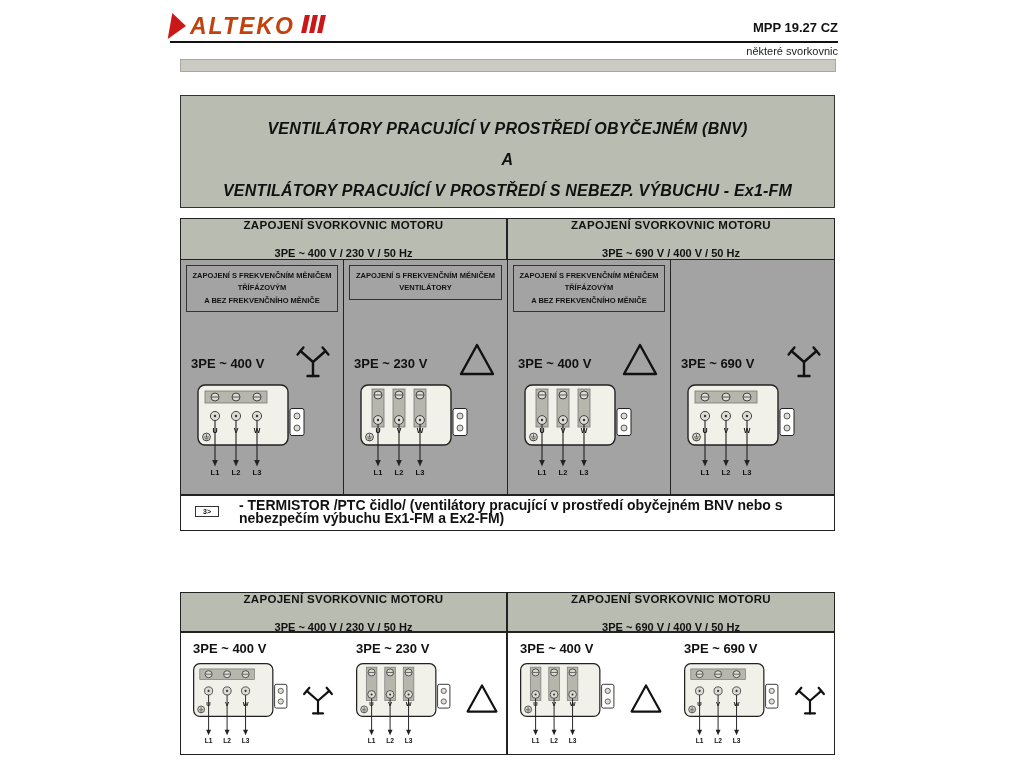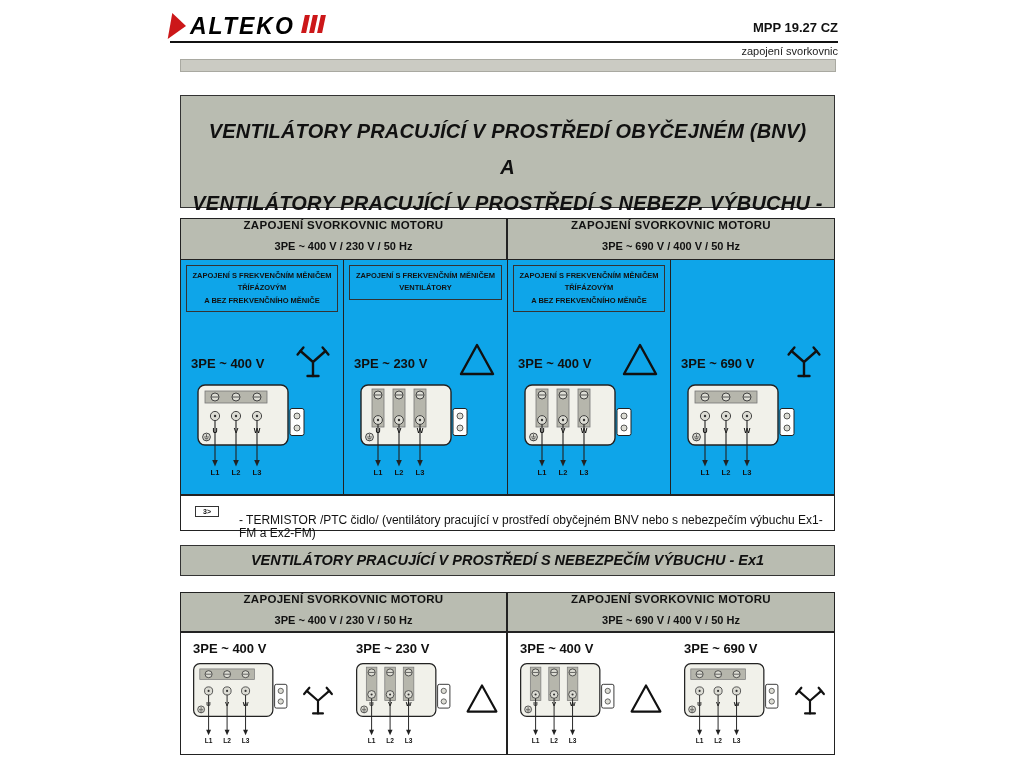--- a/index.html
+++ b/index.html
@@ -3,43 +3,43 @@
 <meta charset="utf-8">
 <style>
   * { margin:0; padding:0; box-sizing:border-box; }
   html,body { width:1024px; height:768px; background:#fff; }
   body { font-family:"Liberation Sans", sans-serif; color:#111; }
   .page { position:relative; width:1024px; height:768px; background:#fff; overflow:hidden; }
 
   
   .logo { position:absolute; left:170px; top:12px; height:28px; display:flex; align-items:center; }
   .logo-tri { width:0; height:0; border-left:16px solid var(--red,#cc1719); border-top:13px solid transparent; border-bottom:13px solid transparent; transform:skewX(-10deg); }
-  .logo-text { font-size:23px; font-weight:800; font-style:italic; letter-spacing:2px; margin:0 5px 0 4px; color:#000000; }
+  .logo-text { font-size:23px; font-weight:800; font-style:italic; letter-spacing:2px; margin:0 5px 0 4px; color:#c2410c; }
   .logo-bars i { display:inline-block; width:5px; height:18px; background:var(--red,#cc1719); margin-left:3px; transform:skewX(-12deg); }
   .doccode { position:absolute; right:186px; top:20px; font-size:13px; font-weight:700; }
   .ruleline { position:absolute; left:170px; top:41px; width:668px; border-top:2px solid #111; }
   .subt { position:absolute; right:186px; top:45px; font-size:11px; color:#222; }
   .graybar { position:absolute; left:180px; top:59px; width:656px; height:13px; background:#cbcbc3; border:1px solid #a9a9a1; }
 
   
   .titlebox { position:absolute; left:180px; top:95px; width:655px; height:113px; background:var(--gray,#b9bcb1); border:1px solid #333; text-align:center; padding-top:24px; }
-  .tl { font-size:20px; font-weight:700; font-style:italic; margin-bottom:13px; letter-spacing:.2px; }
+  .tl { font-size:16px; font-weight:700; font-style:italic; margin-bottom:13px; letter-spacing:.2px; }
   .titlebar2 { position:absolute; left:180px; top:545px; width:655px; height:31px; background:var(--gray,#b9bcb1); border:1px solid #333; text-align:center; line-height:29px; font-size:14.5px; font-weight:700; font-style:italic; }
 
   
   .hdrcell { position:absolute; height:42px; background:var(--gray,#b9bcb1); border:1px solid #222; text-align:center; }
   .hleft { left:180px; width:327px; }
   .hright { left:507px; width:328px; }
   .s1h { top:218px; }
   .s2h { top:592px; height:40px; }
   .ht1 { font-size:11.5px; font-weight:700; letter-spacing:.3px; }
-  .ht2 { margin-top:9px; font-size:11px; font-weight:700; }
-
-  
-  .col { position:absolute; background:#0ea5e9; border:1px solid #222; }
+  .ht2 { margin-top:16px; font-size:11px; font-weight:700; }
+
+  
+  .col { position:absolute; background:#a3a3a3; border:1px solid #222; }
   .c1 { left:180px; width:164px; }
   .c2 { left:343px; width:165px; }
   .c3 { left:507px; width:164px; }
   .c4 { left:670px; width:165px; }
   .s1col { top:259px; height:236px; }
   .subhdr { position:absolute; top:5px; left:5px; right:5px; border:1px solid #333; padding:4px 2px; text-align:center; font-size:7.5px; font-weight:700; line-height:1.65; }
   .tvolt { position:absolute; font-size:13px; font-weight:700; white-space:nowrap; }
   .s1col .tvolt { top:96px; left:10px; }
   .symbol { position:absolute; width:40px; height:40px; }
   .s1col .symbol { top:80px; right:10px; }
@@ -48,21 +48,21 @@
   .s1col .diagram { top:122px; left:14px; }
   .dsvg { width:120px; height:100px; display:block; }
   .uvw { position:absolute; top:45px; width:14px; text-align:center; font-size:7px; font-weight:700; }
   .u1 { left:13px; } .u2 { left:34px; } .u3 { left:55px; }
   .ph { position:absolute; top:86px; width:16px; text-align:center; font-size:7.5px; font-weight:700; }
   .p1 { left:12px; } .p2 { left:33px; } .p3 { left:54px; }
 
   
   .noterow { position:absolute; left:180px; top:495px; width:655px; height:36px; background:#fff; border:1px solid #222; }
   .notebadge { position:absolute; left:14px; top:10px; border:1px solid #333; font-size:7px; font-weight:700; padding:1px 7px; background:#fff; }
-  .notelines { position:absolute; left:58px; top:18px; font-size:12px; font-weight:400; line-height:13px; }
+  .notelines { position:absolute; left:58px; top:3px; font-size:14px; font-weight:700; line-height:13px; }
 
   
   .half { position:absolute; top:632px; height:123px; background:#fff; border:1px solid #222; }
   .half1 { left:180px; width:327px; }
   .half2 { left:507px; width:328px; }
   .s2sub { position:absolute; top:0; height:123px; }
   .sa { left:0; width:163px; }
   .sb { left:163px; width:164px; }
   .sc { left:0; width:164px; }
   .sd { left:164px; width:164px; }
@@ -141,21 +141,21 @@
 
 <div class="page">
 
   <div class="logo">
     <span class="logo-tri"></span>
     <span class="logo-text">ALTEKO</span>
     <span class="logo-bars"><i></i><i></i><i></i></span>
   </div>
   <div class="doccode">MPP 19.27 CZ</div>
   <div class="ruleline"></div>
-  <div class="subt">zapojení svorkovnic</div>
+  <div class="subt">některé svorkovnic</div>
   <div class="graybar"></div>
 
   <div class="titlebox">
     <div class="tl">VENTILÁTORY PRACUJÍCÍ V PROSTŘEDÍ OBYČEJNÉM (BNV)</div>
     <div class="tl">A</div>
     <div class="tl">VENTILÁTORY PRACUJÍCÍ V PROSTŘEDÍ S NEBEZP. VÝBUCHU - Ex1-FM</div>
   </div>
 
   <div class="hdrcell hleft s1h">
     <div class="ht1">ZAPOJENÍ SVORKOVNIC MOTORU</div>
@@ -252,21 +252,20 @@
     </div>
   </div>
 
   <div class="noterow">
     <span class="notebadge">3&gt;</span>
     <div class="notelines">
       <div>- TERMISTOR /PTC čidlo/ (ventilátory pracující v prostředí obyčejném BNV nebo s nebezpečím výbuchu Ex1-FM a Ex2-FM)</div>
     </div>
   </div>
 
-  <div class="titlebar2">VENTILÁTORY PRACUJÍCÍ V PROSTŘEDÍ S NEBEZPEČÍM VÝBUCHU - Ex1</div>
 
   <div class="hdrcell hleft s2h">
     <div class="ht1">ZAPOJENÍ SVORKOVNIC MOTORU</div>
     <div class="ht2">3PE ~ 400 V / 230 V / 50 Hz</div>
   </div>
   <div class="hdrcell hright s2h">
     <div class="ht1">ZAPOJENÍ SVORKOVNIC MOTORU</div>
     <div class="ht2">3PE ~ 690 V / 400 V / 50 Hz</div>
   </div>
 

